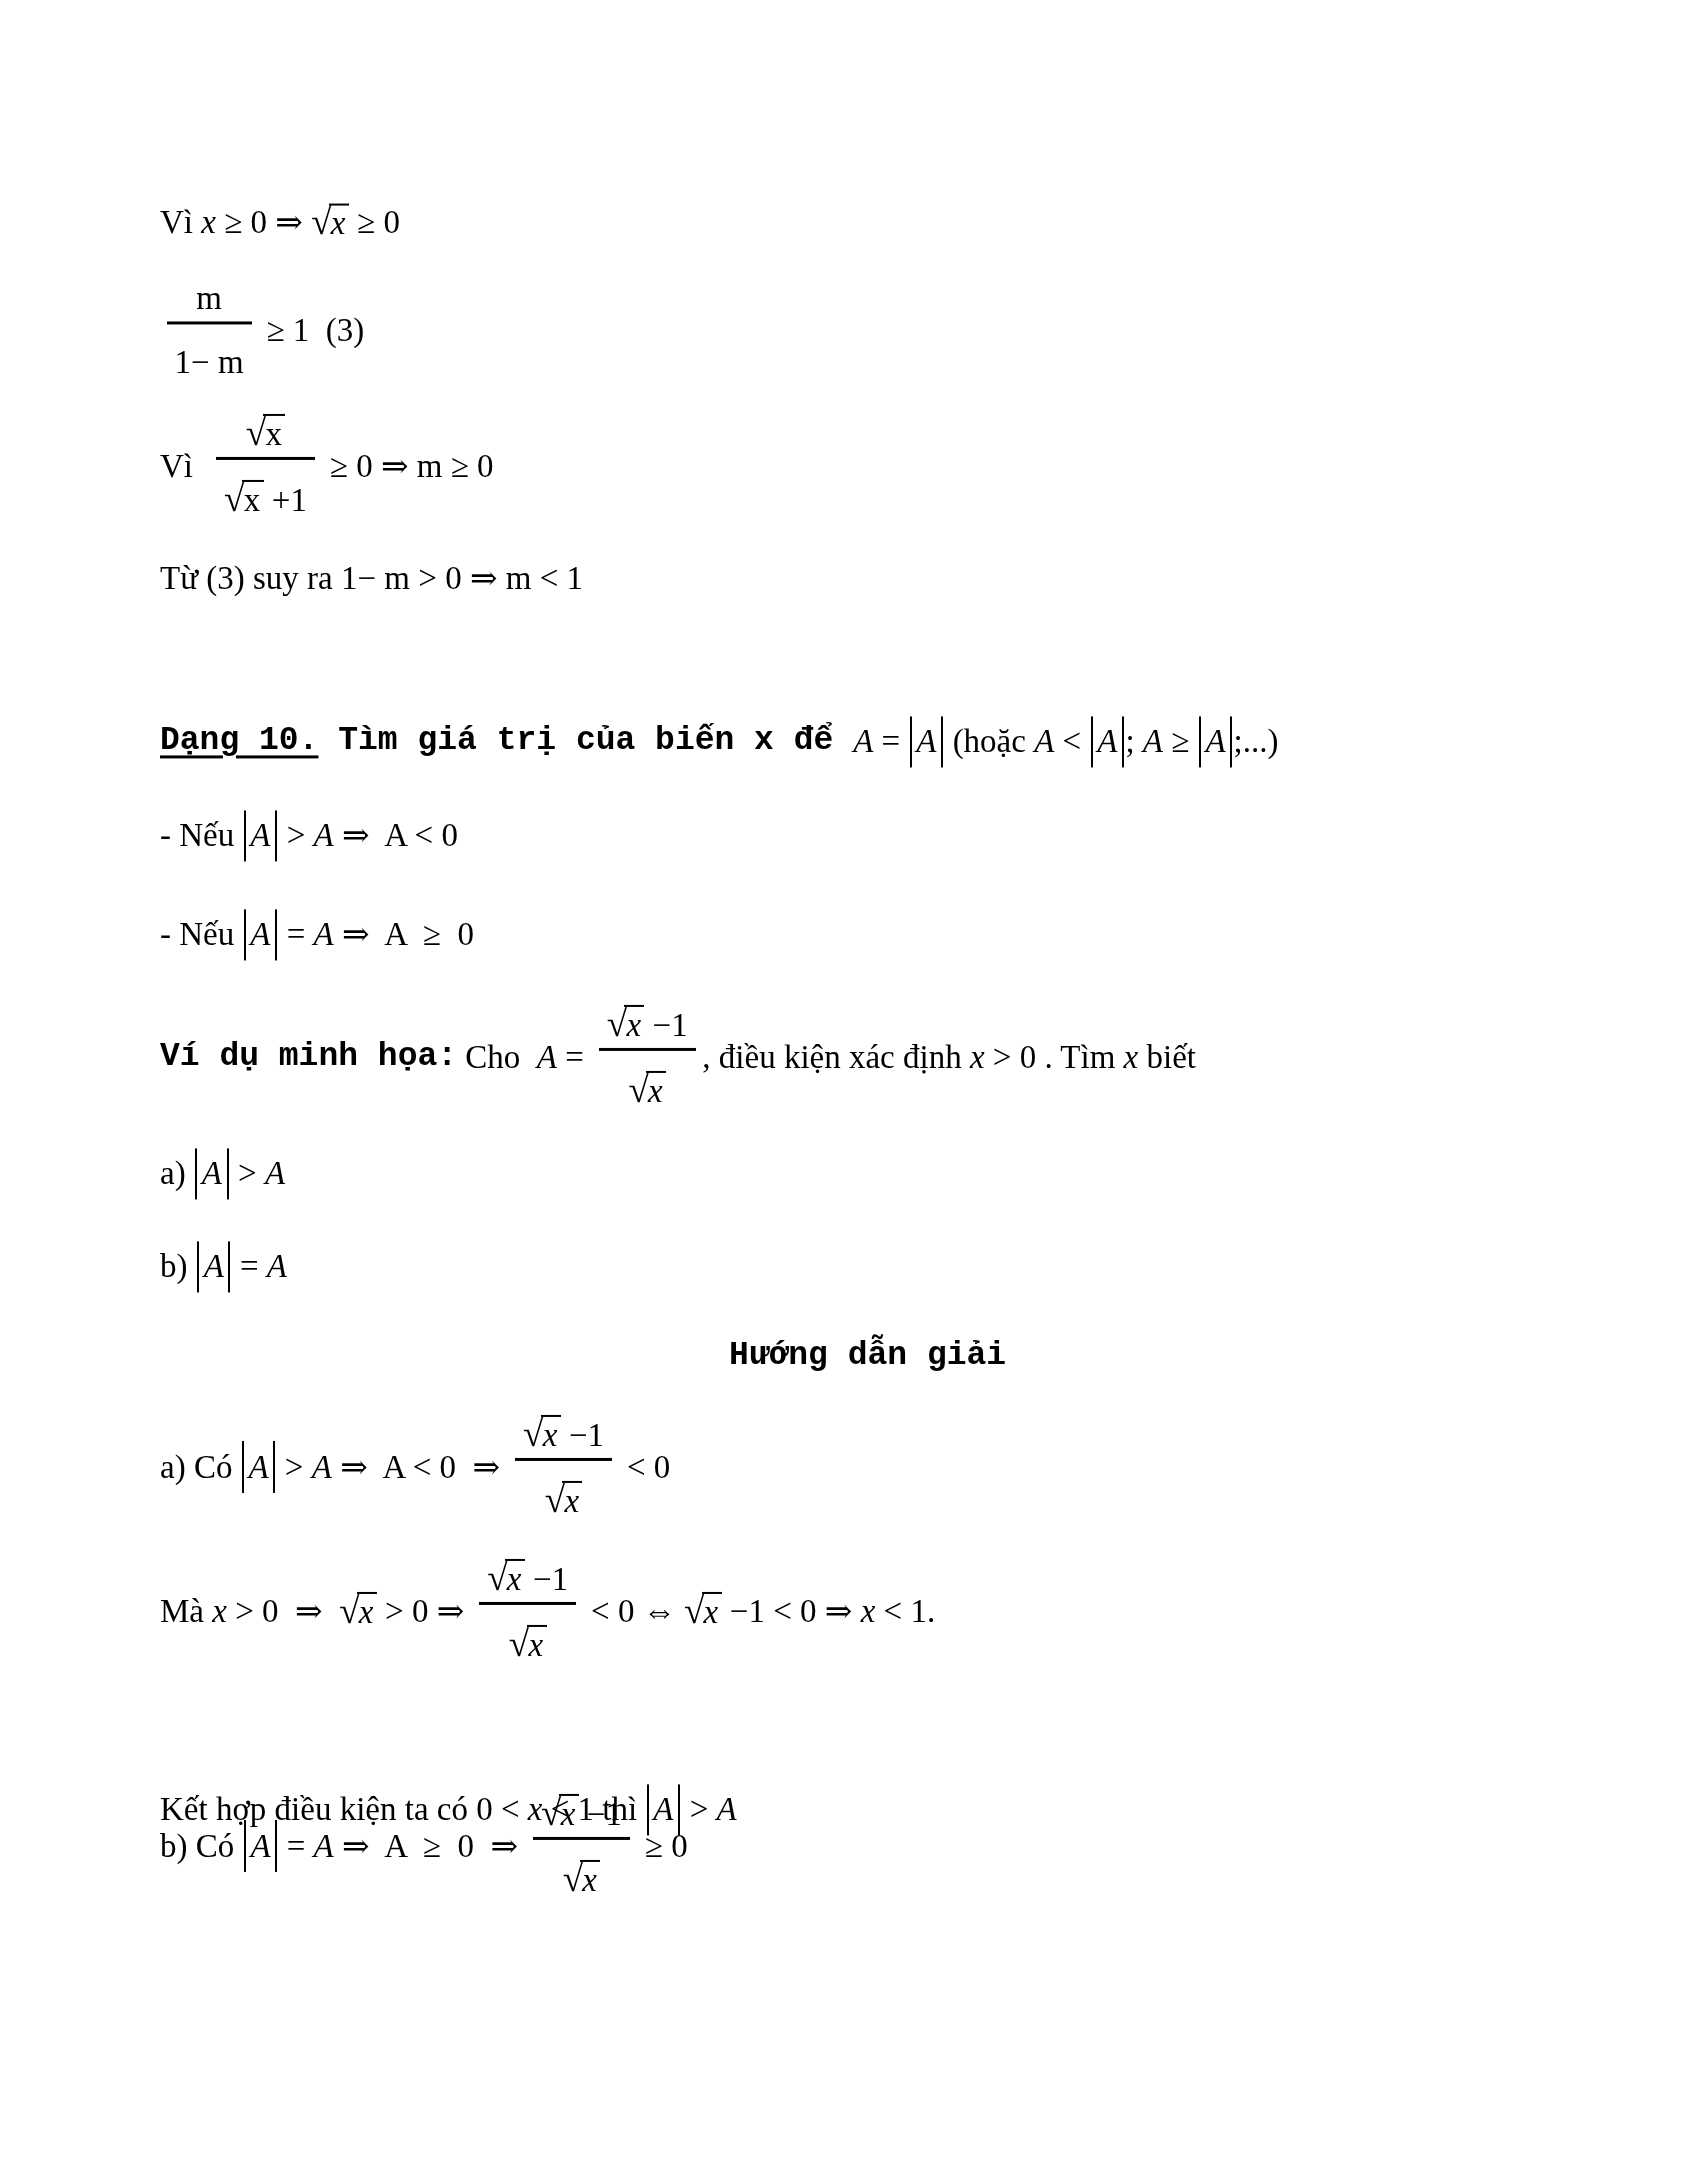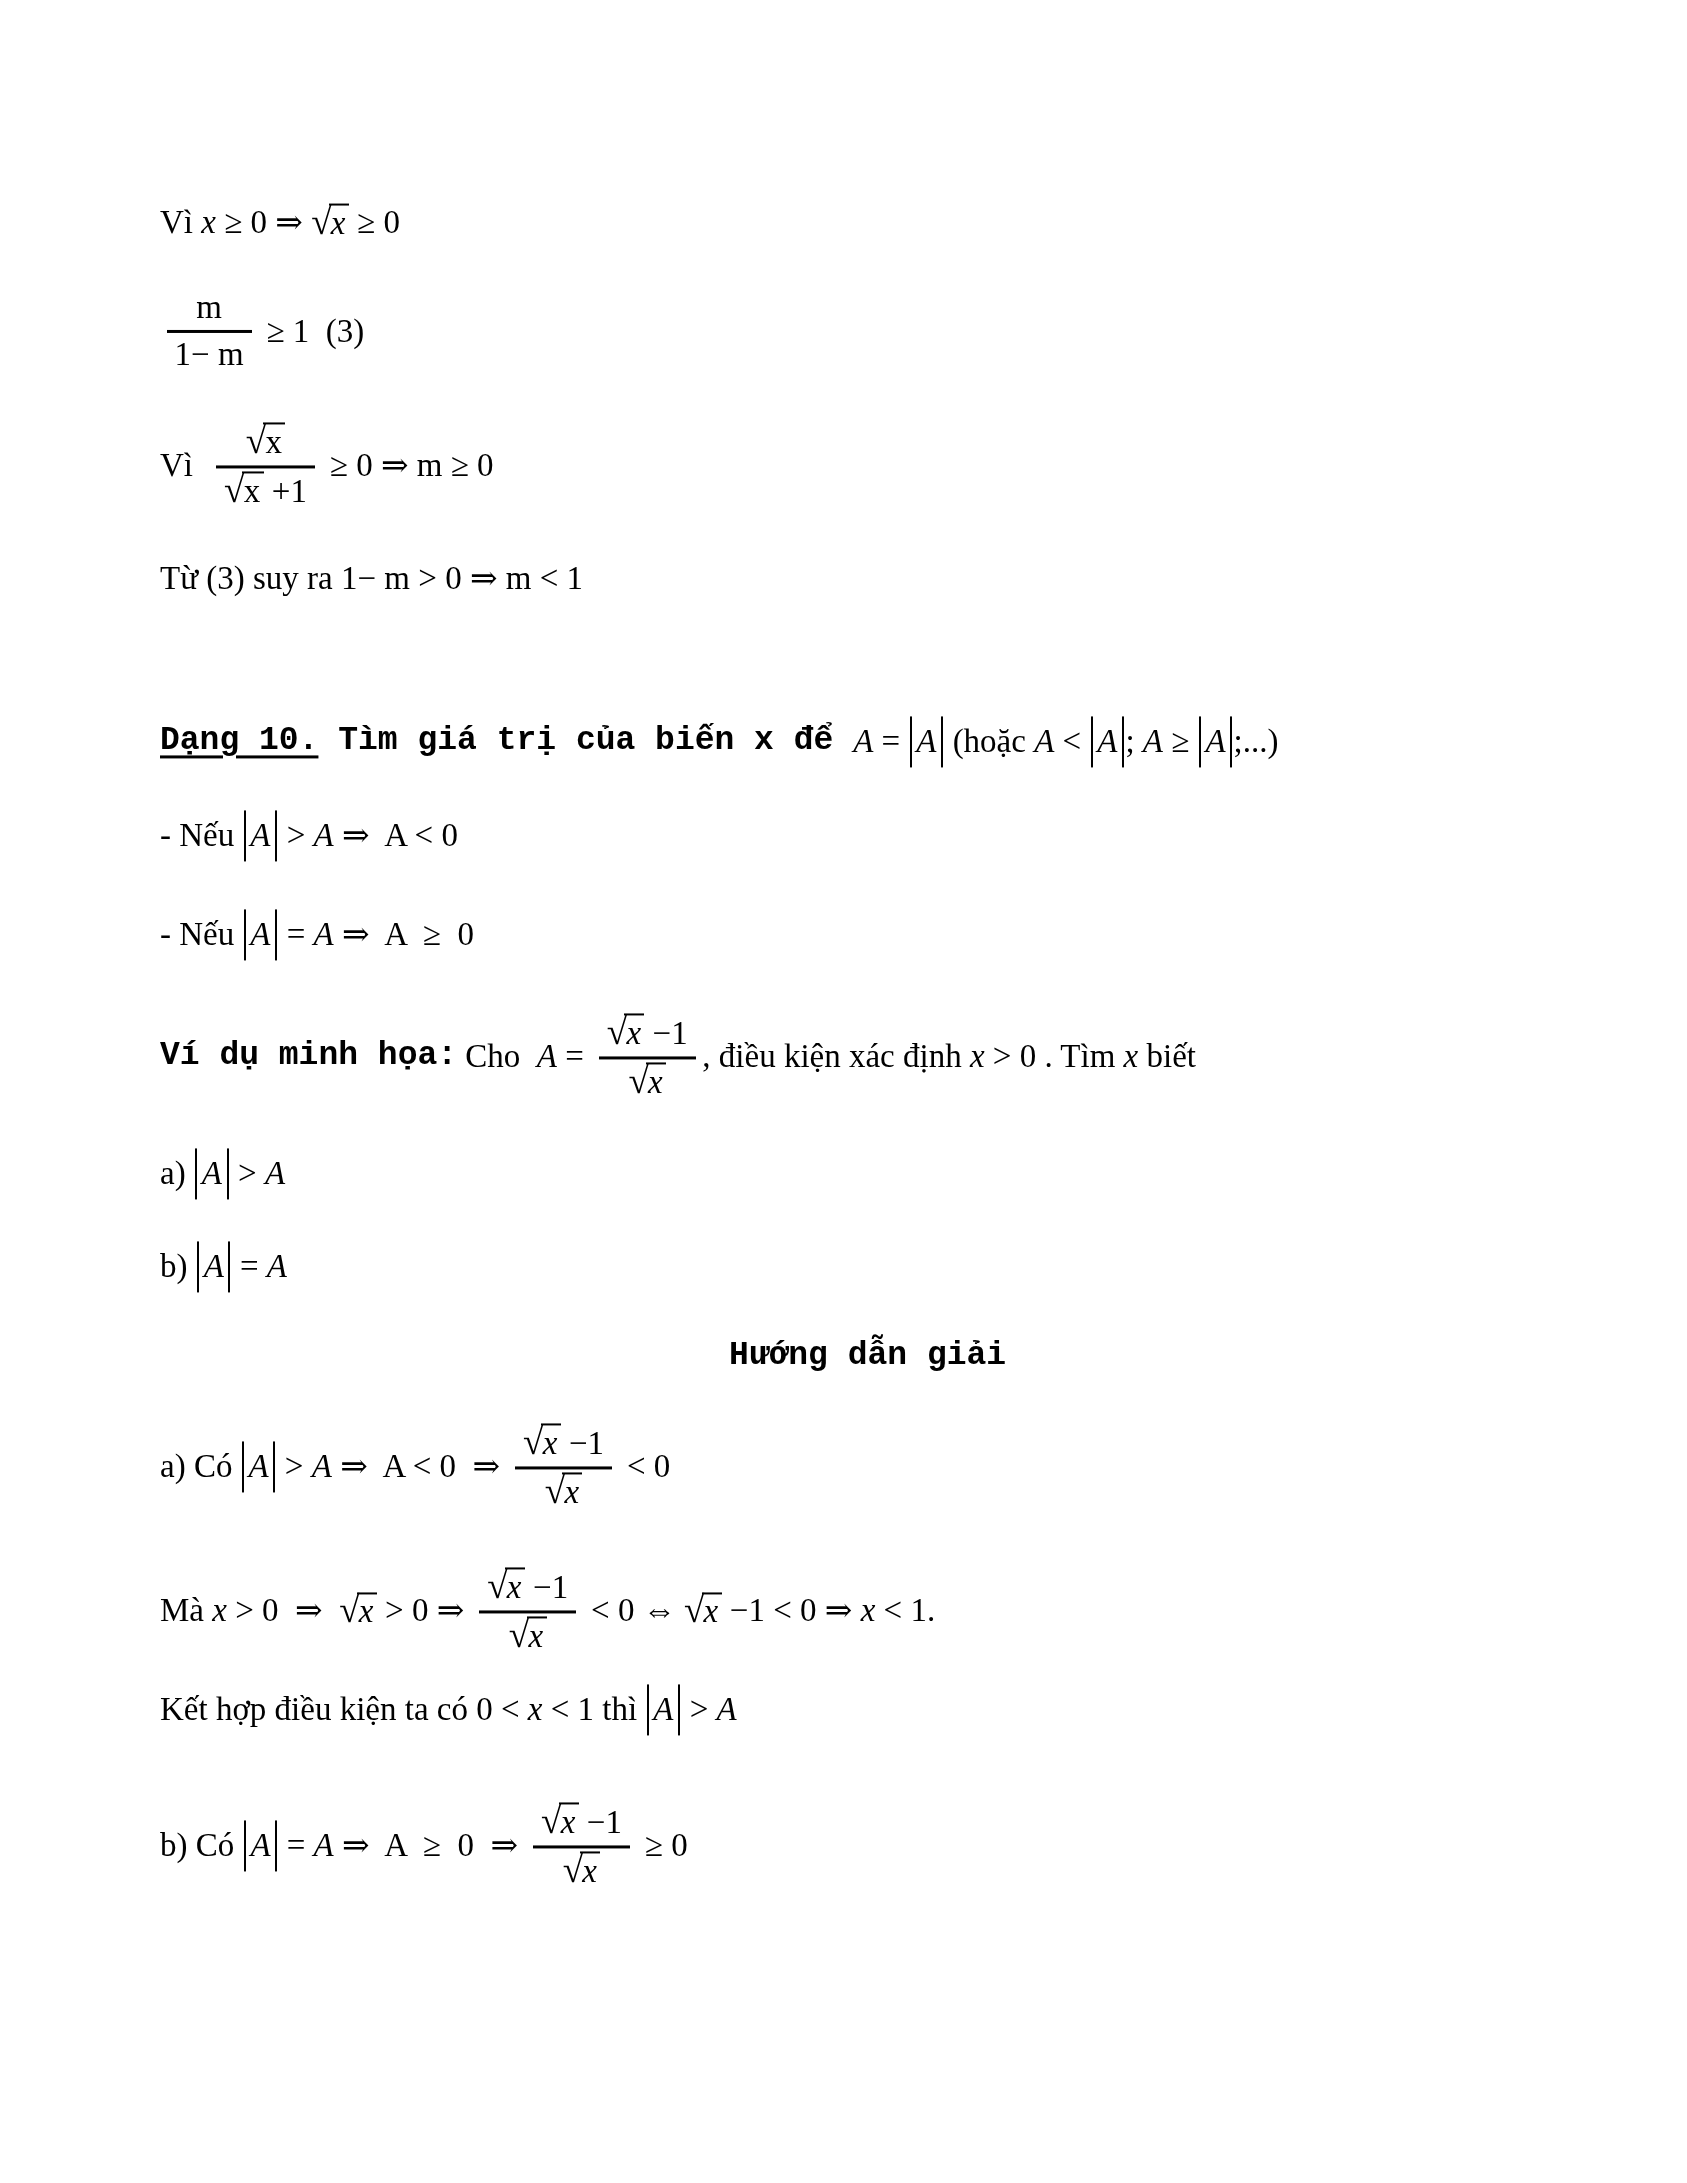--- a/index.html
+++ b/index.html
@@ -22,36 +22,36 @@
   .abs::before,.abs::after{content:"";align-self:stretch;width:2px;background:#000;}
   .abs>span{padding:0 4.6px;}
   
   .sqrt{display:inline-flex;align-items:baseline;}
   .sign{font-size:1.12em;line-height:1;font-weight:bold;}
   .rad{border-top:2.6px solid #000;line-height:1.05;padding:0.7px 3.3px 0 2px;margin-left:-2.6px;}
   
   .frac{display:inline-flex;flex-direction:column;align-items:center;margin:0 6.6px;}
   .num,.den{display:inline-flex;align-items:baseline;padding:1.3px 8px;line-height:1.1;}
   .num{padding-bottom:4.6px;}
-  .den{padding-top:3px;}
+  .den{padding-top:20px;}
   .fbar{align-self:stretch;height:3.3px;background:#000;}
 </style>
 </head>
 <body>
 
 <div class="page">
   <div class="line" style="top:222px"><span>Vì </span><span class="it">x</span><span> ≥ 0 ⇒ </span><span class="sqrt"><span class="sign">√</span><span class="rad it">x</span></span><span> ≥ 0</span></div>
   <div class="line" style="top:331px"><span class="frac"><span class="num"><span>m</span></span><span class="fbar"></span><span class="den"><span>1− m</span></span></span><span> ≥ 1  (3)</span></div>
   <div class="line" style="top:466px"><span>Vì  </span><span class="frac"><span class="num"><span class="sqrt"><span class="sign">√</span><span class="rad">x</span></span></span><span class="fbar"></span><span class="den"><span class="sqrt"><span class="sign">√</span><span class="rad">x</span></span><span> +1</span></span></span><span> ≥ 0 ⇒ m ≥ 0</span></div>
   <div class="line" style="top:578px"><span>Từ (3) suy ra 1− m &gt; 0 ⇒ m &lt; 1</span></div>
   <div class="line" style="top:742px"><span class="bold bu">Dạng 10.</span><span class="bold"> Tìm giá trị của biến x để </span><span class="it">A</span><span> = </span><span class="abs"><span class="it">A</span></span><span> (hoặc </span><span class="it">A</span><span> &lt; </span><span class="abs"><span class="it">A</span></span><span>; </span><span class="it">A</span><span> ≥ </span><span class="abs"><span class="it">A</span></span><span>;...)</span></div>
   <div class="line" style="top:836px"><span>- Nếu </span><span class="abs"><span class="it">A</span></span><span> &gt; </span><span class="it">A</span><span> ⇒  A &lt; 0</span></div>
   <div class="line" style="top:935px"><span>- Nếu </span><span class="abs"><span class="it">A</span></span><span> = </span><span class="it">A</span><span> ⇒  A  ≥  0</span></div>
   <div class="line" style="top:1057px"><span class="bold">Ví dụ minh họa:</span><span> Cho  </span><span class="it">A</span><span> = </span><span class="frac"><span class="num"><span class="sqrt"><span class="sign">√</span><span class="rad it">x</span></span><span> −1</span></span><span class="fbar"></span><span class="den"><span class="sqrt"><span class="sign">√</span><span class="rad it">x</span></span></span></span><span>, điều kiện xác định </span><span class="it">x</span><span> &gt; 0 . Tìm </span><span class="it">x</span><span> biết</span></div>
   <div class="line" style="top:1174px"><span>a) </span><span class="abs"><span class="it">A</span></span><span> &gt; </span><span class="it">A</span></div>
   <div class="line" style="top:1267px"><span>b) </span><span class="abs"><span class="it">A</span></span><span> = </span><span class="it">A</span></div>
   <div class="line center" style="top:1356px"><span class="bold">Hướng dẫn giải</span></div>
   <div class="line" style="top:1467px"><span>a) Có </span><span class="abs"><span class="it">A</span></span><span> &gt; </span><span class="it">A</span><span> ⇒  A &lt; 0  ⇒ </span><span class="frac"><span class="num"><span class="sqrt"><span class="sign">√</span><span class="rad it">x</span></span><span> −1</span></span><span class="fbar"></span><span class="den"><span class="sqrt"><span class="sign">√</span><span class="rad it">x</span></span></span></span><span> &lt; 0</span></div>
   <div class="line" style="top:1611px"><span>Mà </span><span class="it">x</span><span> &gt; 0  ⇒  </span><span class="sqrt"><span class="sign">√</span><span class="rad it">x</span></span><span> &gt; 0 ⇒ </span><span class="frac"><span class="num"><span class="sqrt"><span class="sign">√</span><span class="rad it">x</span></span><span> −1</span></span><span class="fbar"></span><span class="den"><span class="sqrt"><span class="sign">√</span><span class="rad it">x</span></span></span></span><span> &lt; 0 ⇔ </span><span class="sqrt"><span class="sign">√</span><span class="rad it">x</span></span><span> −1 &lt; 0 ⇒ </span><span class="it">x</span><span> &lt; 1.</span></div>
-  <div class="line" style="top:1710px"><span>Kết hợp điều kiện ta có 0 &lt; </span><span class="it">x</span><span> &lt; 1 thì </span><span class="abs"><span class="it">A</span></span><span> &gt; </span><span class="it">A</span></div>
+  <div class="line" style="top:1810px"><span>Kết hợp điều kiện ta có 0 &lt; </span><span class="it">x</span><span> &lt; 1 thì </span><span class="abs"><span class="it">A</span></span><span> &gt; </span><span class="it">A</span></div>
   <div class="line" style="top:1846px"><span>b) Có </span><span class="abs"><span class="it">A</span></span><span> = </span><span class="it">A</span><span> ⇒  A  ≥  0  ⇒ </span><span class="frac"><span class="num"><span class="sqrt"><span class="sign">√</span><span class="rad it">x</span></span><span> −1</span></span><span class="fbar"></span><span class="den"><span class="sqrt"><span class="sign">√</span><span class="rad it">x</span></span></span></span><span> ≥ 0</span></div>
 </div>
 
 
 </body></html>

